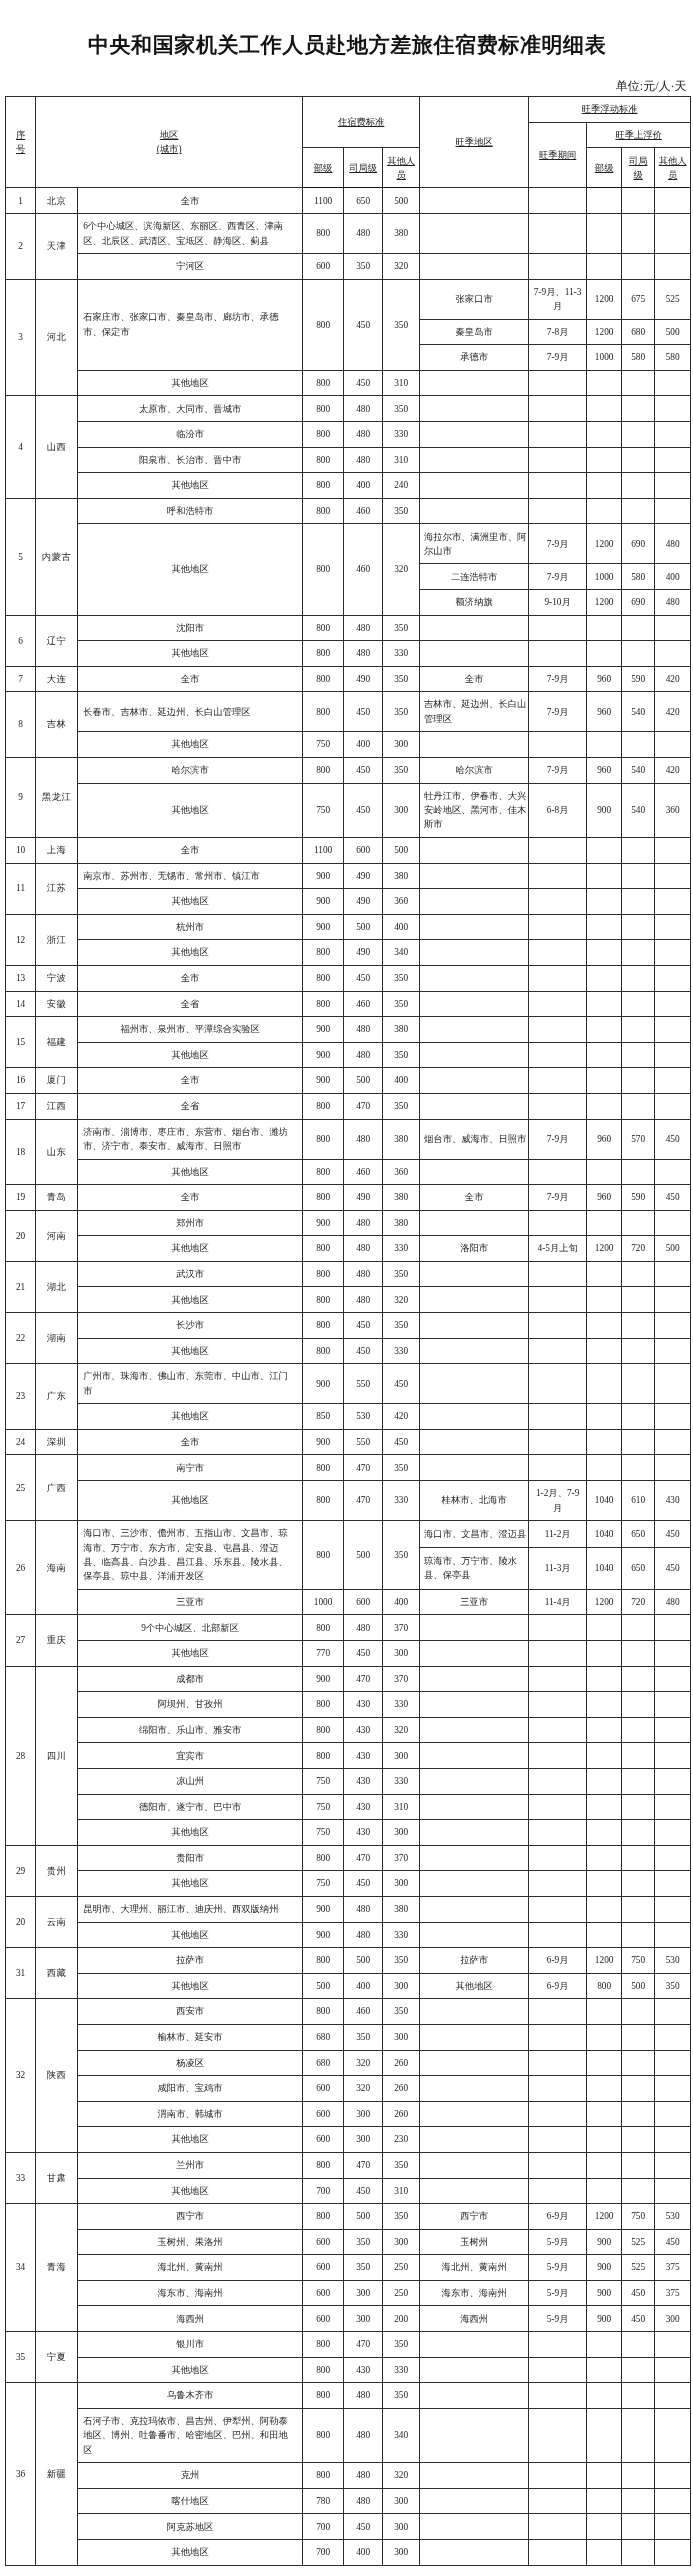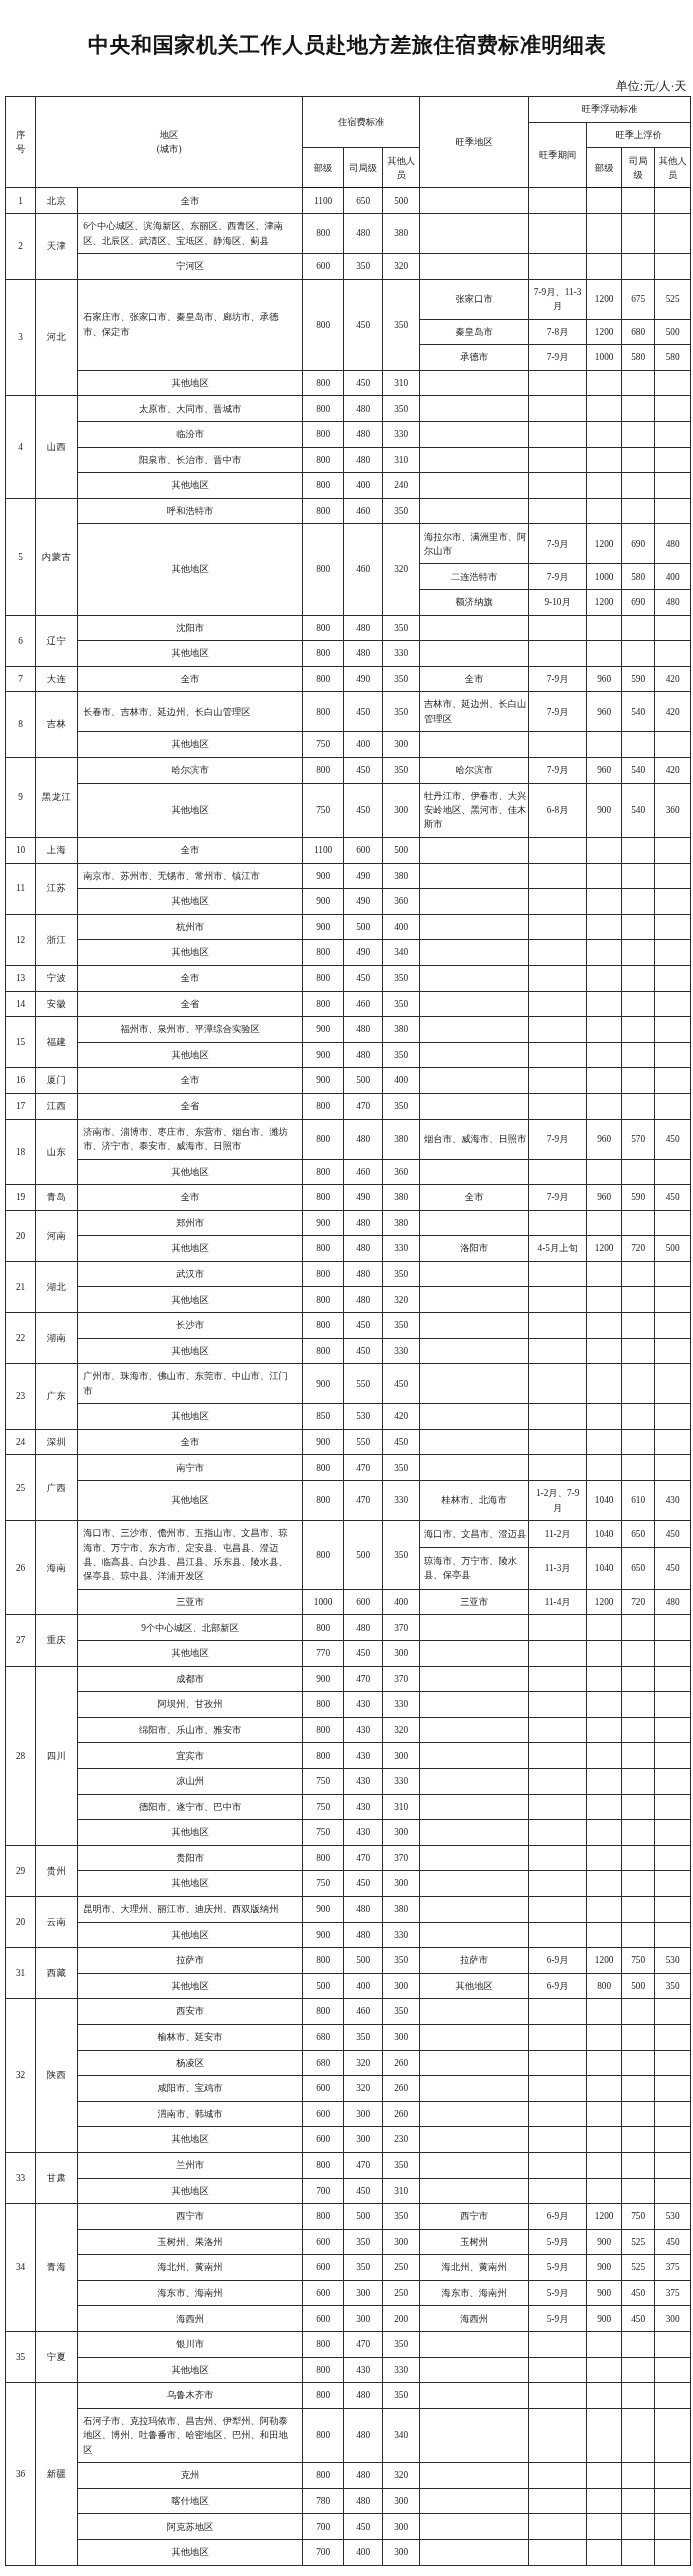--- a/index.html
+++ b/index.html
@@ -35,21 +35,21 @@
     font-size: 9.3px;
     font-weight: normal;
     text-align: center;
     vertical-align: middle;
     padding: 5.1px 2.6px;
     line-height: 1.55;
     word-break: break-all;
     box-sizing: border-box;
     color: #222;
   }
-  thead th { padding: 2.6px 1.3px; line-height: 1.5; }
+  thead th { padding: 2.6px 1.3px; line-height: 1.5; text-decoration: underline; }
   thead tr.h1 th { height: 19px; }
   thead tr.h2 th { height: 19px; }
   thead tr.h3 th { height: 33px; }
   thead tr.h3 th { border-bottom: 1.4px solid #161616; }
   .pre { white-space: pre-line; }
   td.sep-l, th.sep-l { border-left: 1.3px solid #161616; }
   tr.group-start td { border-top: 1.3px solid #161616; }
   td.area.long { text-align: left; text-align-last: auto; padding-left: 5.1px; padding-right: 10px; }
   td.peak-region.long { text-align: left; padding-left: 3.9px; padding-right: 1px; }
   td.period { font-size: 8.7px; padding-left: 1.3px; padding-right: 1.3px; }

